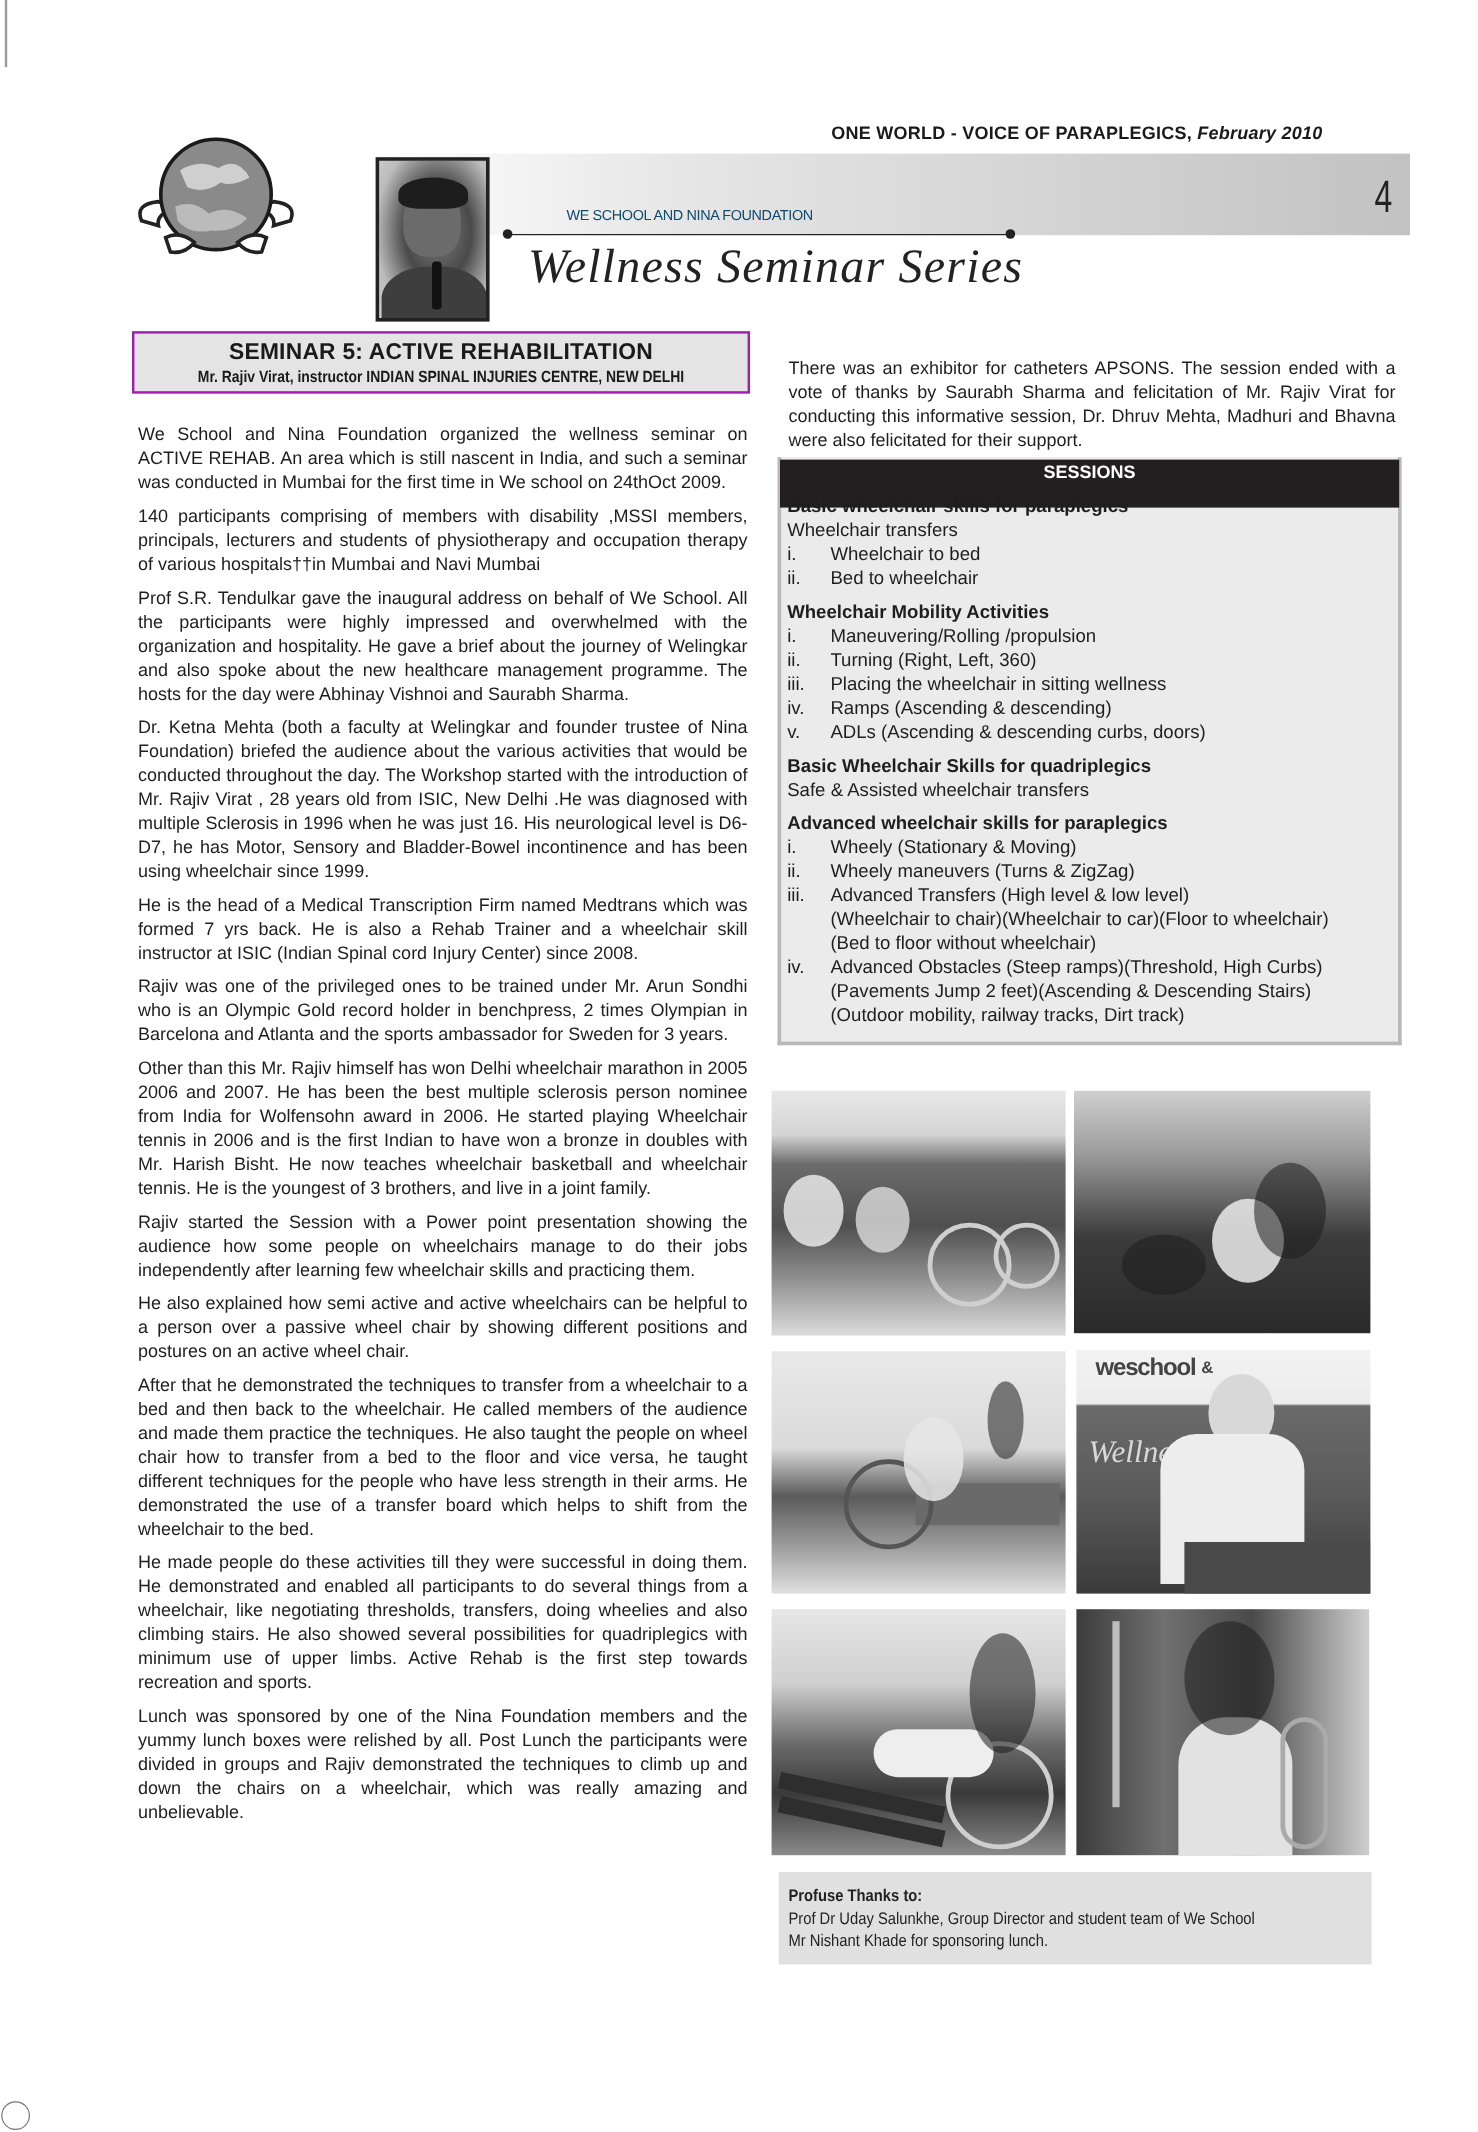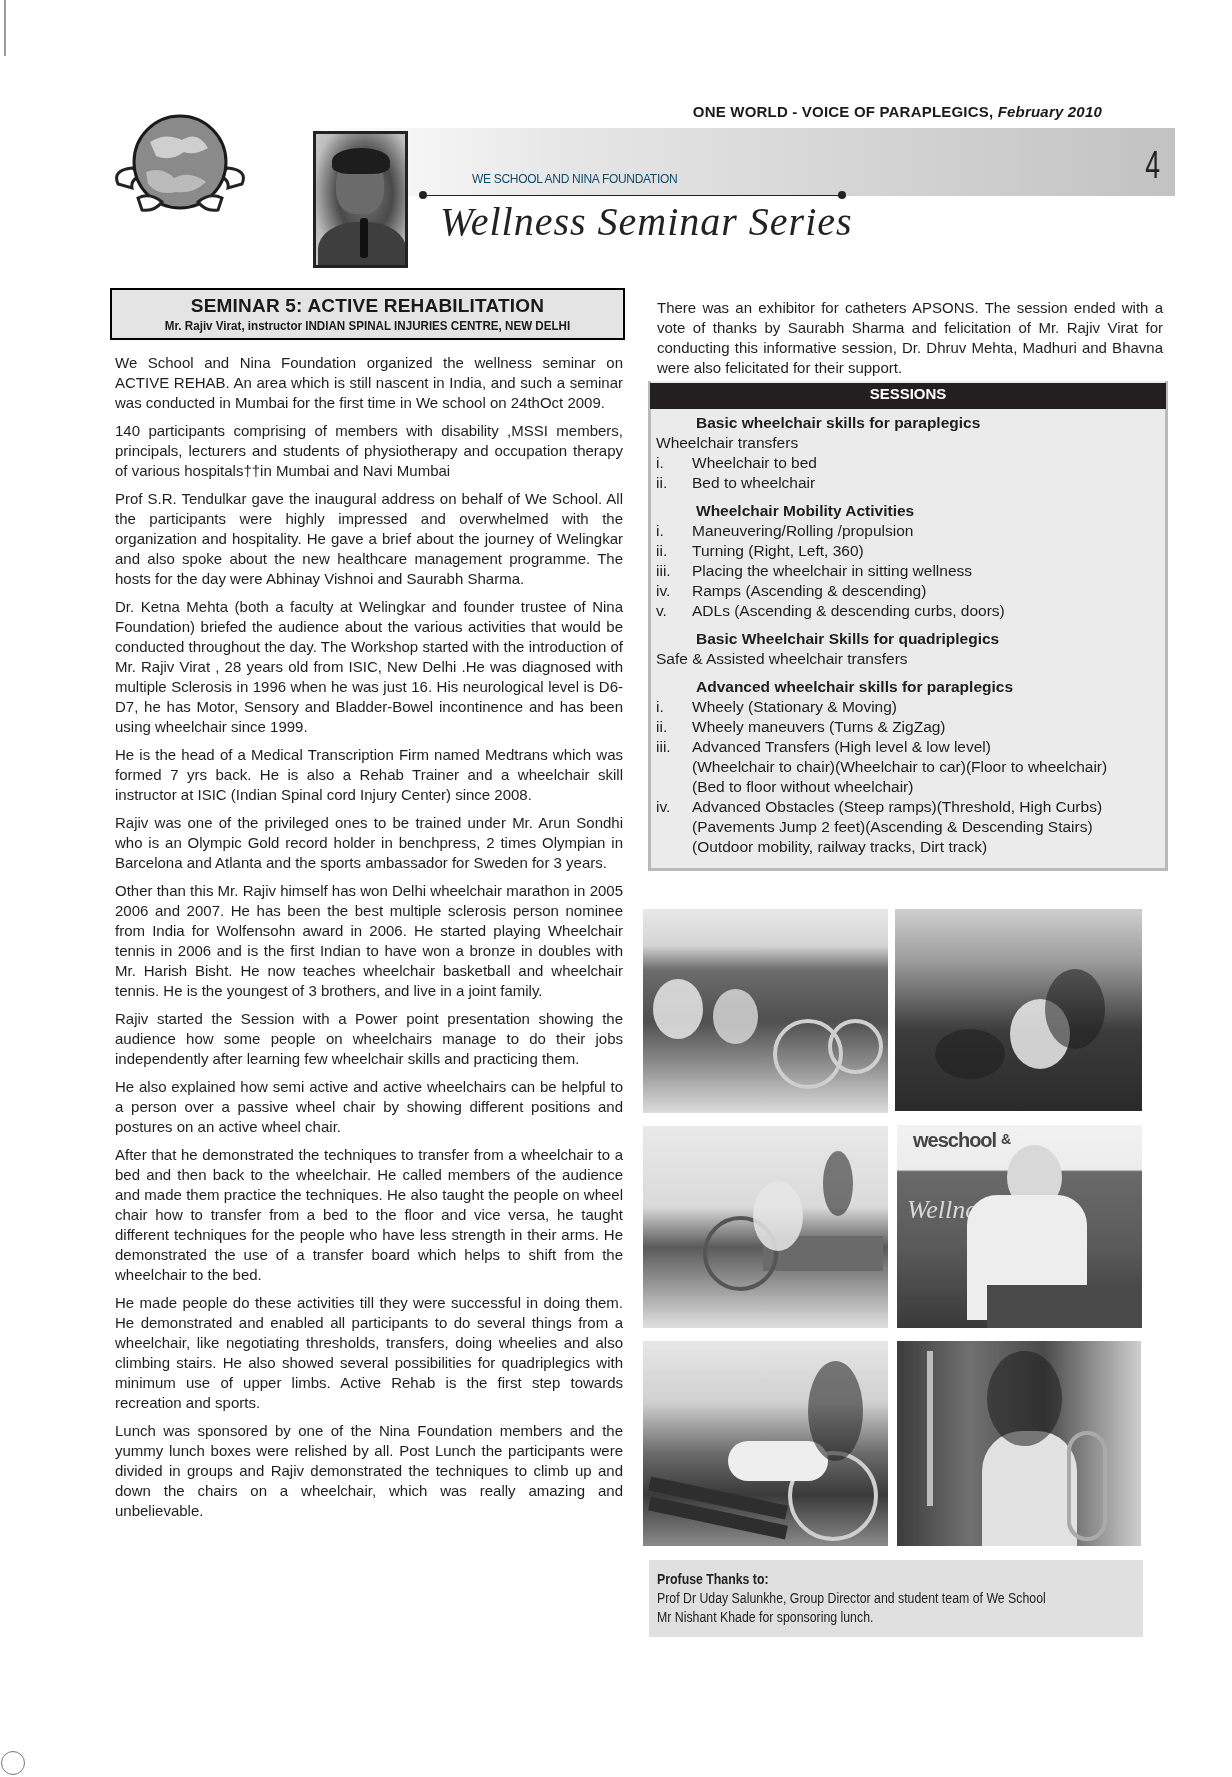--- a/index.html
+++ b/index.html
@@ -28,41 +28,41 @@
   .portrait .hair { position: absolute; left: 16px; top: 14px; width: 58px; height: 26px; border-radius: 50% 50% 30% 30%; background: #1d1d1d; }
   .portrait .body { position: absolute; left: 2px; top: 88px; width: 88px; height: 60px; border-radius: 45% 45% 0 0; background: #3e3e3e; }
   .portrait .mic { position: absolute; left: 44px; top: 84px; width: 8px; height: 40px; background: #111; border-radius: 3px; }
 
   .series-line { position: absolute; left: 423px; top: 195px; width: 420px; height: 1px; background: #222; }
   .series-dot-l { position: absolute; left: 419px; top: 191px; width: 8px; height: 8px; border-radius: 50%; background: #222; }
   .series-dot-r { position: absolute; left: 838px; top: 191px; width: 8px; height: 8px; border-radius: 50%; background: #222; }
   .series-org { position: absolute; left: 472px; top: 172px; font-size: 12px; font-weight: normal; letter-spacing: -0.3px; color: #0c4a6e; }
   .series-title { position: absolute; left: 440px; top: 198px; font-family: "Liberation Serif", serif; font-style: italic;
                   font-size: 40px; color: #222; letter-spacing: 1px; }
-  .seminar-box { position: absolute; left: 110px; top: 288px; width: 515px; height: 52px; background: #e4e4e4;
-                 border: 2px solid #000000; box-sizing: border-box; text-align: center; }
+  .seminar-box { position: absolute; left: 110px; top: 276px; width: 515px; height: 52px; background: #e4e4e4;
+                 border: 2px solid #a21caf; box-sizing: border-box; text-align: center; }
   .seminar-title { font-size: 19px; font-weight: bold; margin-top: 5px; letter-spacing: 0.2px; }
   .seminar-sub { font-size: 13.5px; font-weight: bold; margin-top: 1px; transform: scaleX(0.86); white-space: nowrap; }
 
   .body-text { position: absolute; left: 115px; top: 353px; width: 508px; font-size: 15px; line-height: 20px;
                text-align: justify; color: #1e1e1e; }
   .body-text p { margin: 0 0 8px 0; }
 
   
   .right-intro { position: absolute; left: 657px; top: 298px; width: 506px; font-size: 15px; line-height: 20px;
                  text-align: justify; color: #1e1e1e; }
   .right-intro p { margin: 0; }
 
   .sessions-box { position: absolute; left: 648px; top: 381px; width: 520px; height: 490px; background: #ebebeb;
                   border: 3px solid #b9b9b9; border-top: none; box-sizing: border-box; }
-  .sessions-header { position: absolute; left: 650px; top: 383px; width: 516px; height: 26px; background: #231f20;
+  .sessions-header { position: absolute; left: 650px; top: 383px; width: 516px; height: 40px; background: #231f20;
                      color: #fff; text-align: center; font-weight: bold; font-size: 15px; line-height: 22px; }
   .sessions-content { position: absolute; left: 656px; top: 413px; width: 505px; font-size: 15.5px; line-height: 20px; color: #1e1e1e; }
   .sess-group { margin-bottom: 8px; }
-  .sess-heading { font-weight: bold; margin-left: 40px; }
+  .sess-heading { font-weight: bold; }
   .sess-item { display: flex; }
   .sess-num { width: 36px; flex: none; }
   .sess-lines div { white-space: nowrap; }
 
   
   .photo { position: absolute; overflow: hidden; background: #888; }
   .photo1 { left: 643px; top: 909px; width: 245px; height: 204px;
             background: linear-gradient(180deg, #e8e8e8 0%, #d4d4d4 18%, #6c6c6c 30%, #4f4f4f 55%, #8a8a8a 75%, #dcdcdc 100%); }
   .photo2 { left: 895px; top: 909px; width: 247px; height: 202px;
             background: linear-gradient(180deg, #cfcfcf 0%, #9e9e9e 25%, #3c3c3c 60%, #2a2a2a 100%); }

